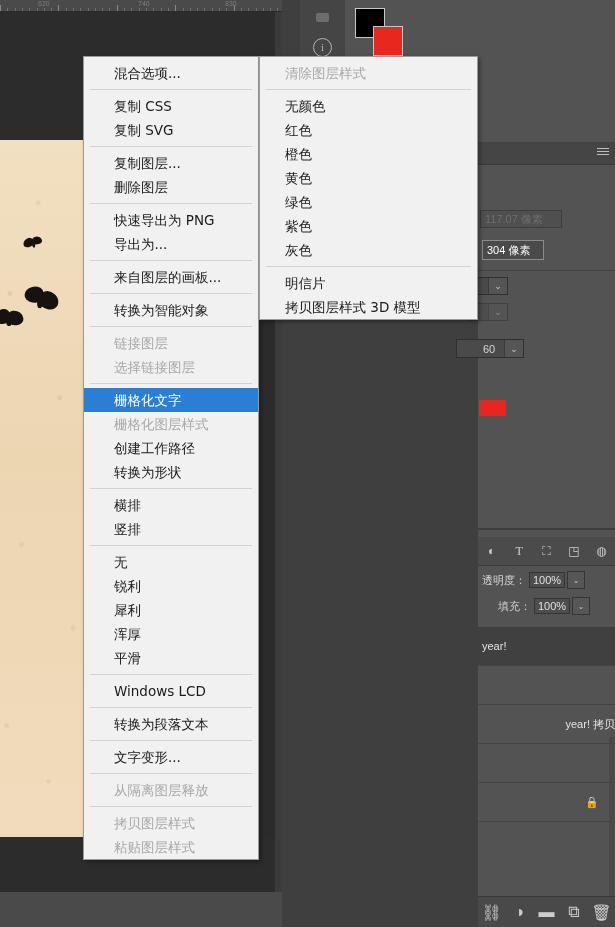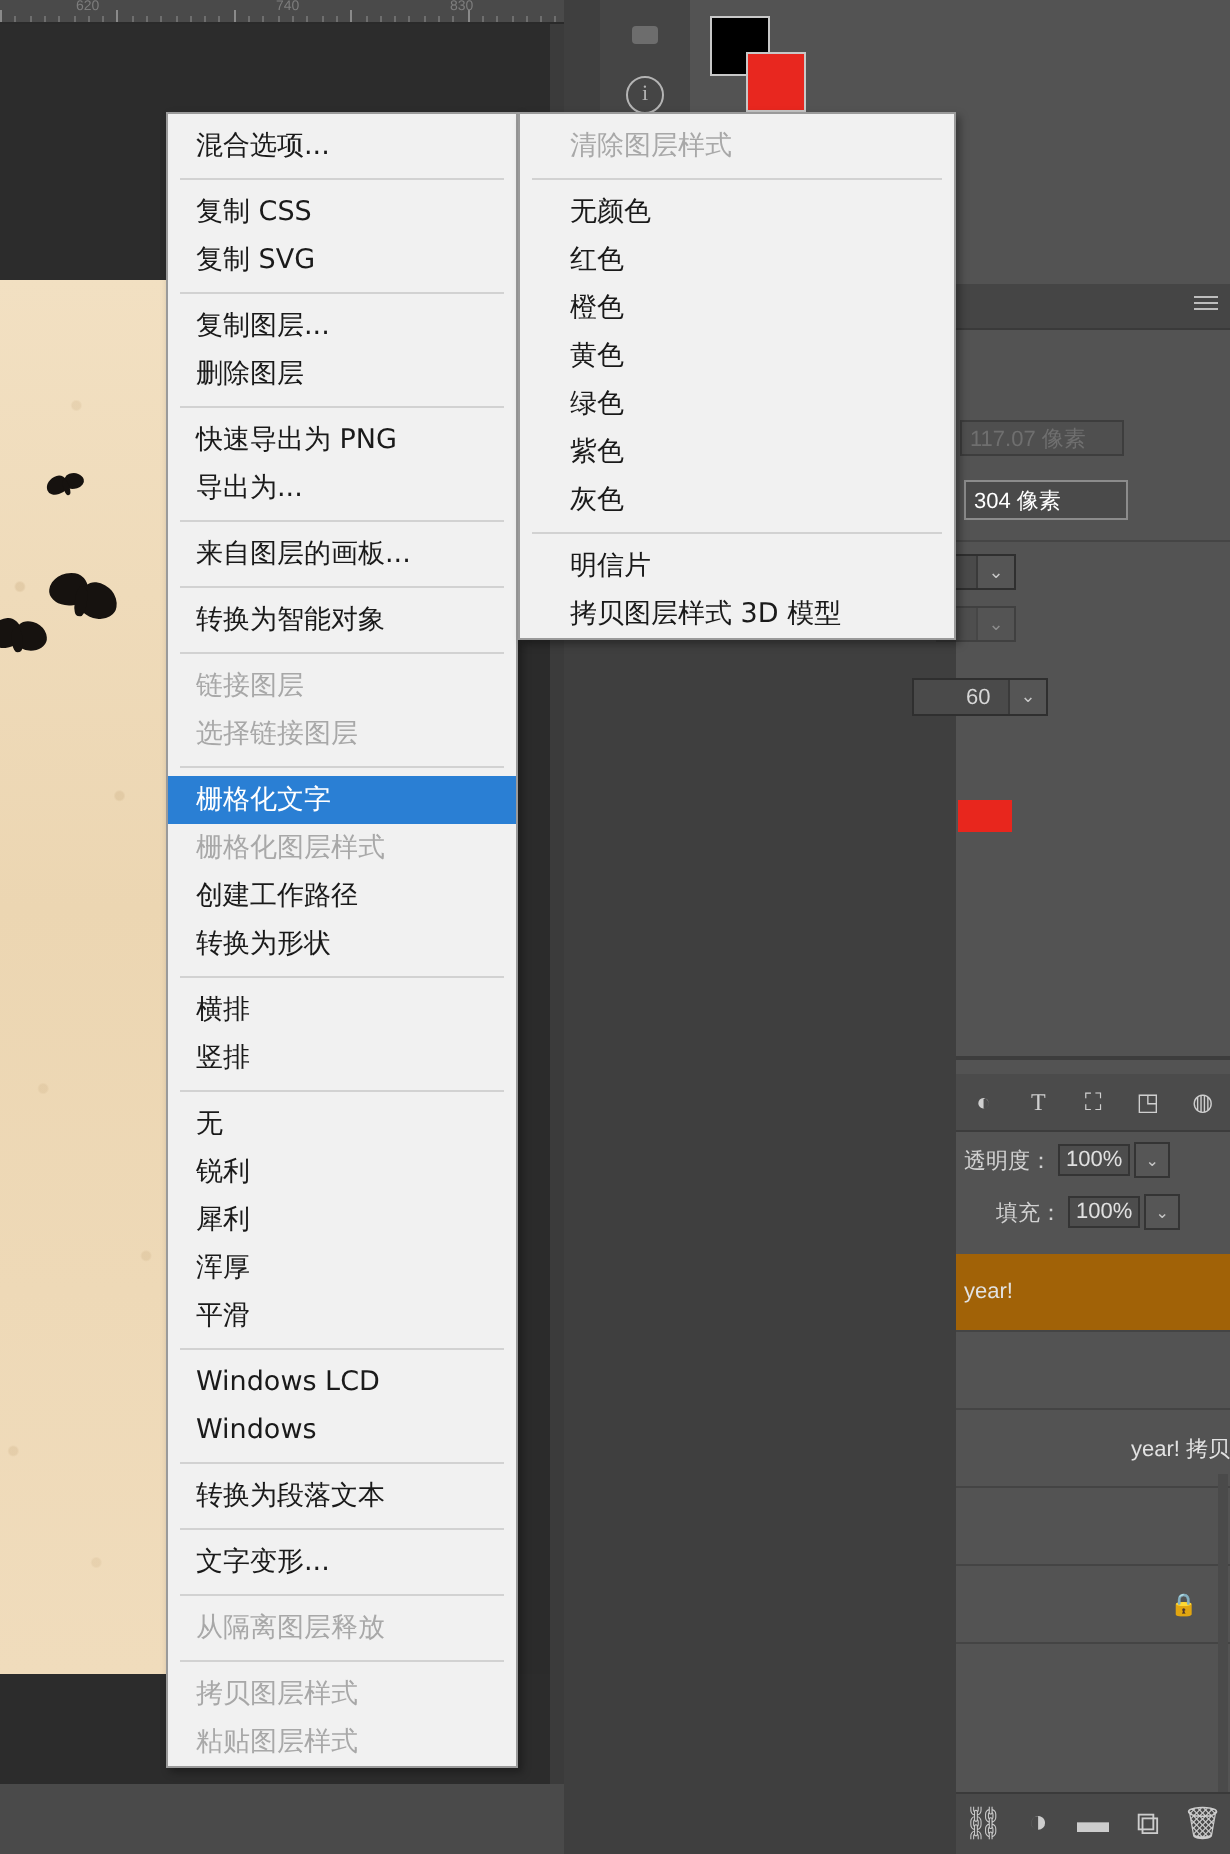--- a/index.html
+++ b/index.html
@@ -89,34 +89,34 @@
   .ltool{flex:1;display:flex;align-items:center;justify-content:center;color:#cfcfcf;font-size:12px;}
   .opacity-row{position:absolute;left:0;width:137px;height:22px;display:flex;align-items:center;
       color:#d2d2d2;font-size:11px;}
   .opacity-row .lbl{padding-left:4px;white-space:nowrap;}
   .opacity-row .val{margin-left:3px;background:#4d4d4d;border:1px solid #343434;
       padding:1px 3px;font-size:11px;color:#e0e0e0;}
   .opacity-row .vcaret{width:16px;height:16px;background:#565656;border:1px solid #343434;
       margin-left:2px;display:flex;align-items:center;justify-content:center;color:#c5c5c5;font-size:8px;}
   .layer-row{position:absolute;left:0;width:137px;height:38px;border-bottom:1px solid #444;
       display:flex;align-items:center;color:#e2e2e2;font-size:11px;}
-  .layer-row.selected{background:#a16207;align-items:center;}
+  .layer-row.selected{background:#404040;align-items:center;}
   .layer-name{padding-left:4px;white-space:nowrap;overflow:hidden;}
   .lock-ico{position:absolute;right:16px;color:#bdbdbd;font-size:11px;}
   #layers-bottombar{position:absolute;left:0;bottom:0;width:137px;height:30px;background:#494949;
       border-top:1px solid #3a3a3a;display:flex;align-items:center;}
   #layers-bottombar .bb{flex:1;display:flex;align-items:center;justify-content:center;color:#cdcdcd;}
   #panel-scroll{position:absolute;right:1px;top:200px;width:5px;height:320px;background:#4a4a4a;}
 
   
   #ctxmenu{left:83px;top:56px;width:176px;background:#f1f1f1;
     border:1px solid #9a9a9a;box-shadow:2px 2px 4px rgba(0,0,0,.35);
     padding:4px 0 0 0;box-sizing:border-box;z-index:40;}
   #ctxmenu .mi, #submenu .mi{
-    height:24px;line-height:24px;padding-left:14px;font-size:13.5px;color:#1a1a1a;
+    height:24px;line-height:24px;padding-left:30px;font-size:13.5px;color:#1a1a1a;
     font-family:"DejaVu Sans","Liberation Sans",sans-serif;white-space:nowrap;cursor:default;}
   #ctxmenu .mi.disabled,#submenu .mi.disabled{color:#a8a8a8;}
   #ctxmenu .mi.highlight{background:#2a7fd4;color:#fff;}
   .msep{height:1px;background:#d2d2d2;margin:4px 6px 4px 6px;}
 
   
   #submenu{left:259px;top:56px;width:219px;background:#f1f1f1;
     border:1px solid #9a9a9a;box-shadow:2px 2px 4px rgba(0,0,0,.35);
     padding:4px 0 0 0;box-sizing:border-box;z-index:41;}
   #submenu .mi{padding-left:25px;}
@@ -217,21 +217,21 @@
 
   <div class="ps-panel-head" style="margin-top:142px;">
     <div class="hamburger">
         <i></i>
         <i></i>
         <i></i>
       </div>
   </div>
 
   <div class="field disabled" style="left:2px;top:210px;width:82px;height:18px;">117.07 像素</div>
-  <div class="field" style="left:4px;top:240px;width:82px;height:20px;color:#ffffff;background:#4a4a4a;border:1px solid #8c8c8c;">304 像素</div>
+  <div class="field" style="left:4px;top:240px;width:62px;height:20px;color:#ffffff;background:#4a4a4a;border:1px solid #8c8c8c;">304 像素</div>
 
   <div class="sep-line" style="left:0px;top:270px;width:137px;"></div>
 
   <div class="combo" style="left:-10px;top:277px;width:40px;height:18px;">
     <span class="caret">⌄</span>
   </div>
   <div class="combo" style="left:-10px;top:303px;width:40px;height:18px;opacity:.5;">
     <span class="caret">⌄</span>
   </div>
   <div class="combo" style="left:-22px;top:339px;width:68px;height:19px;">
@@ -319,21 +319,20 @@
     <div class="mi">横排</div>
     <div class="mi">竖排</div>
     <div class="msep"></div>
     <div class="mi">无</div>
     <div class="mi">锐利</div>
     <div class="mi">犀利</div>
     <div class="mi">浑厚</div>
     <div class="mi">平滑</div>
     <div class="msep"></div>
     <div class="mi">Windows LCD</div>
-    <div class="mi">Windows</div>
     <div class="msep"></div>
     <div class="mi">转换为段落文本</div>
     <div class="msep"></div>
     <div class="mi">文字变形...</div>
     <div class="msep"></div>
     <div class="mi disabled">从隔离图层释放</div>
     <div class="msep"></div>
     <div class="mi disabled">拷贝图层样式</div>
     <div class="mi disabled">粘贴图层样式</div>
   </div>

